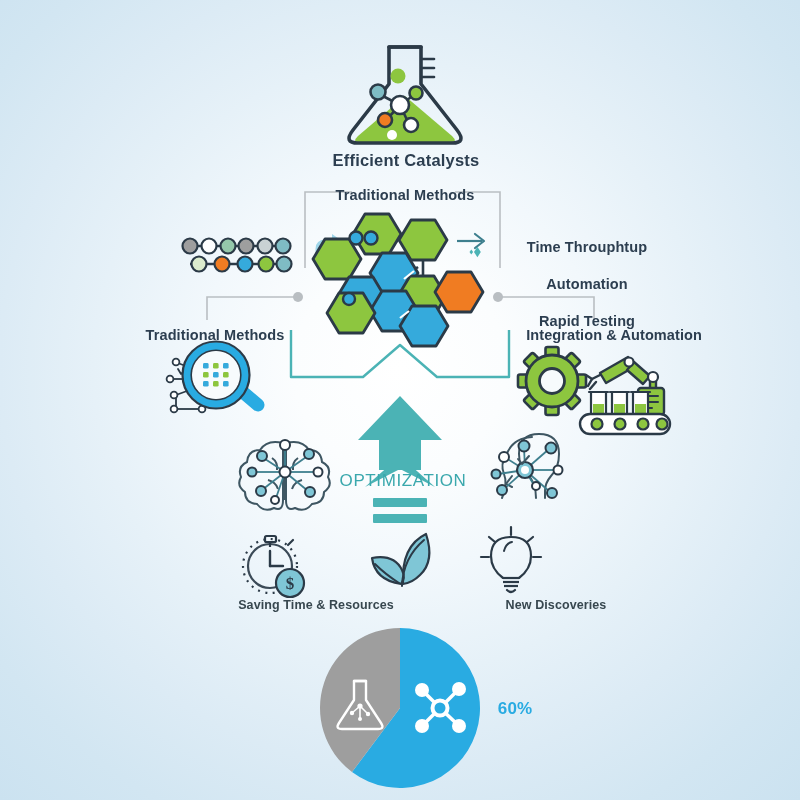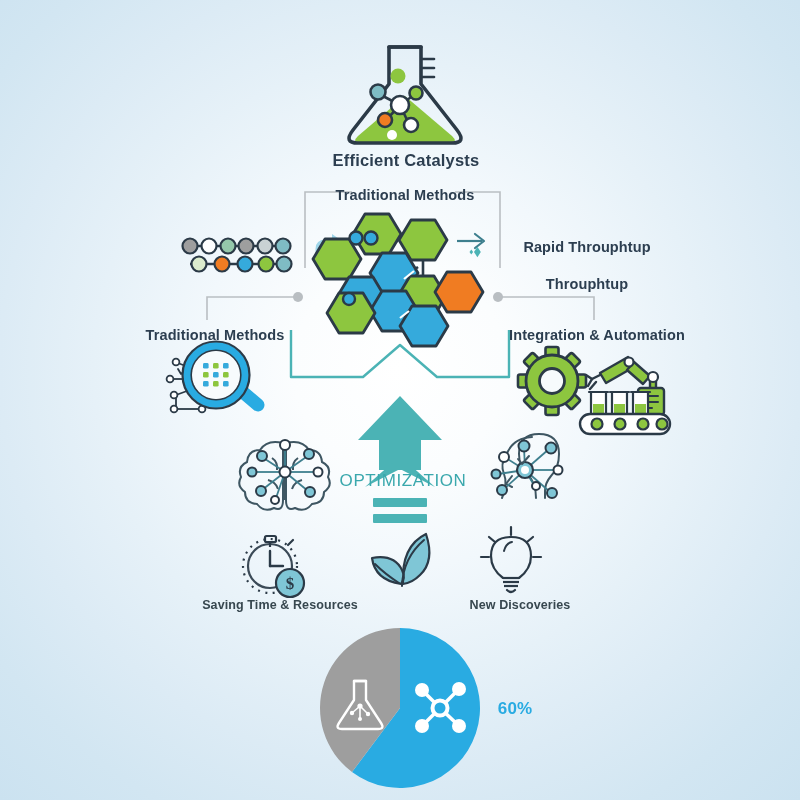--- a/index.html
+++ b/index.html
@@ -55,33 +55,35 @@
     text-align: center;
   }
   #label-hts .line2, #label-hts .line3 { font-weight: bold; }
   #label-traditional-left {
     left: 120px; width: 190px; top: 326px;
     font-size: 14.5px;
   }
   #label-integration {
     left: 492px; width: 210px; top: 326px;
     font-size: 14.5px;
+    text-align: right;
   }
   #label-optimization {
     left: 318px; width: 170px; top: 470px;
     font-size: 17px;
     color: #3aa8ad;
     letter-spacing: .6px;
     font-weight: normal;
   }
   .benefit-label {
     font-size: 12.5px;
     font-weight: bold;
     color: #37474f;
     line-height: 1.3;
+    margin-left: 36px;
   }
   #label-saving  { left: 195px; width: 170px; top: 597px; }
   #label-sustain { left: 345px; width: 120px; top: 597px; }
   #label-newdisc { left: 455px; width: 130px; top: 597px; }
   #label-pie-pct {
     left: 470px; width: 90px; top: 698px;
     font-size: 17px;
     color: #29ABE2;
     text-align: center;
     font-weight: bold;
@@ -482,22 +484,23 @@
         <line x1="360" y1="706" x2="360" y2="719"></line>
       </g>
     </g>
   </svg>
 
   <div class="lbl" id="title-efficient">Efficient Catalysts</div>
 
   <div class="lbl" id="label-traditional-top">Traditional Methods</div>
 
   <div class="lbl" id="label-hts">
-    <div class="line1">Rapid Throuphtup</div>
-    <div class="line2">Throuphtup</div>
+    <div class="line1">Time Throuphtup</div>
+    <div class="line2">Automation</div>
+    <div class="line3">Rapid Testing</div>
   </div>
 
   <div class="lbl" id="label-traditional-left">Traditional Methods</div>
 
   <div class="lbl" id="label-integration">Integration &amp; Automation</div>
 
   <div class="lbl" id="label-optimization">OPTIMIZATION</div>
 
   <div class="lbl benefit-label" id="label-saving">Saving Time &amp; Resources</div>
 

